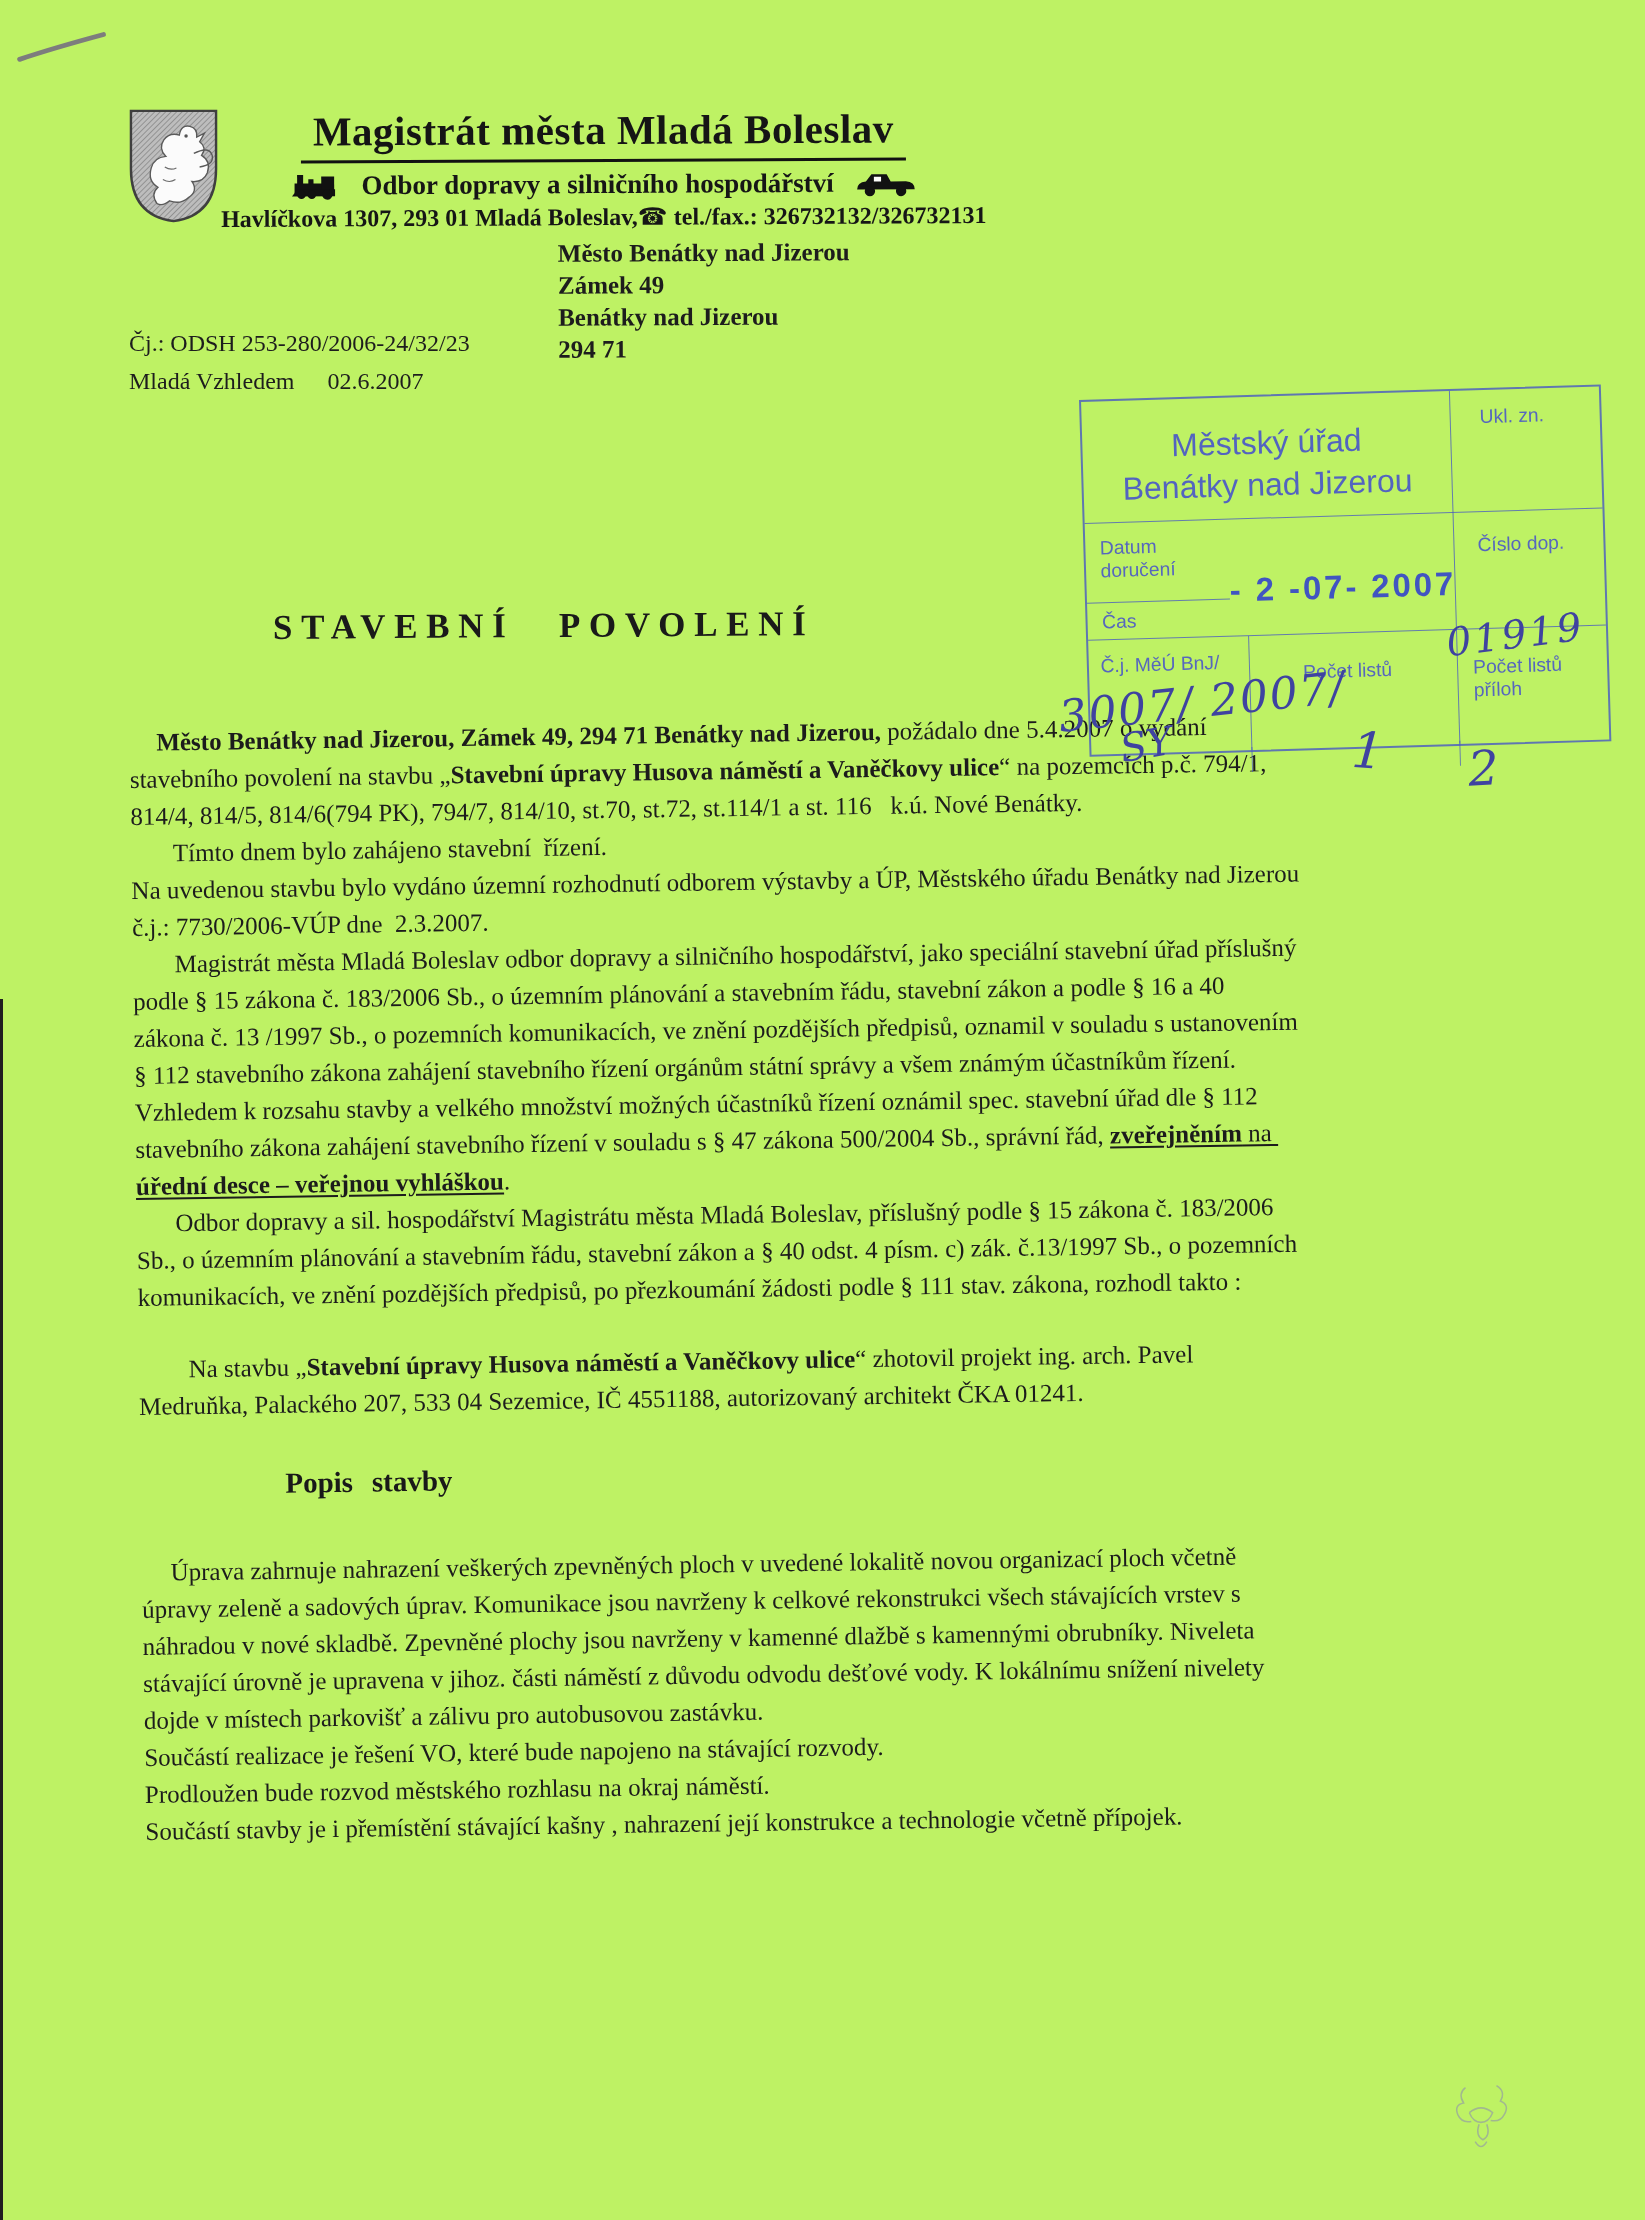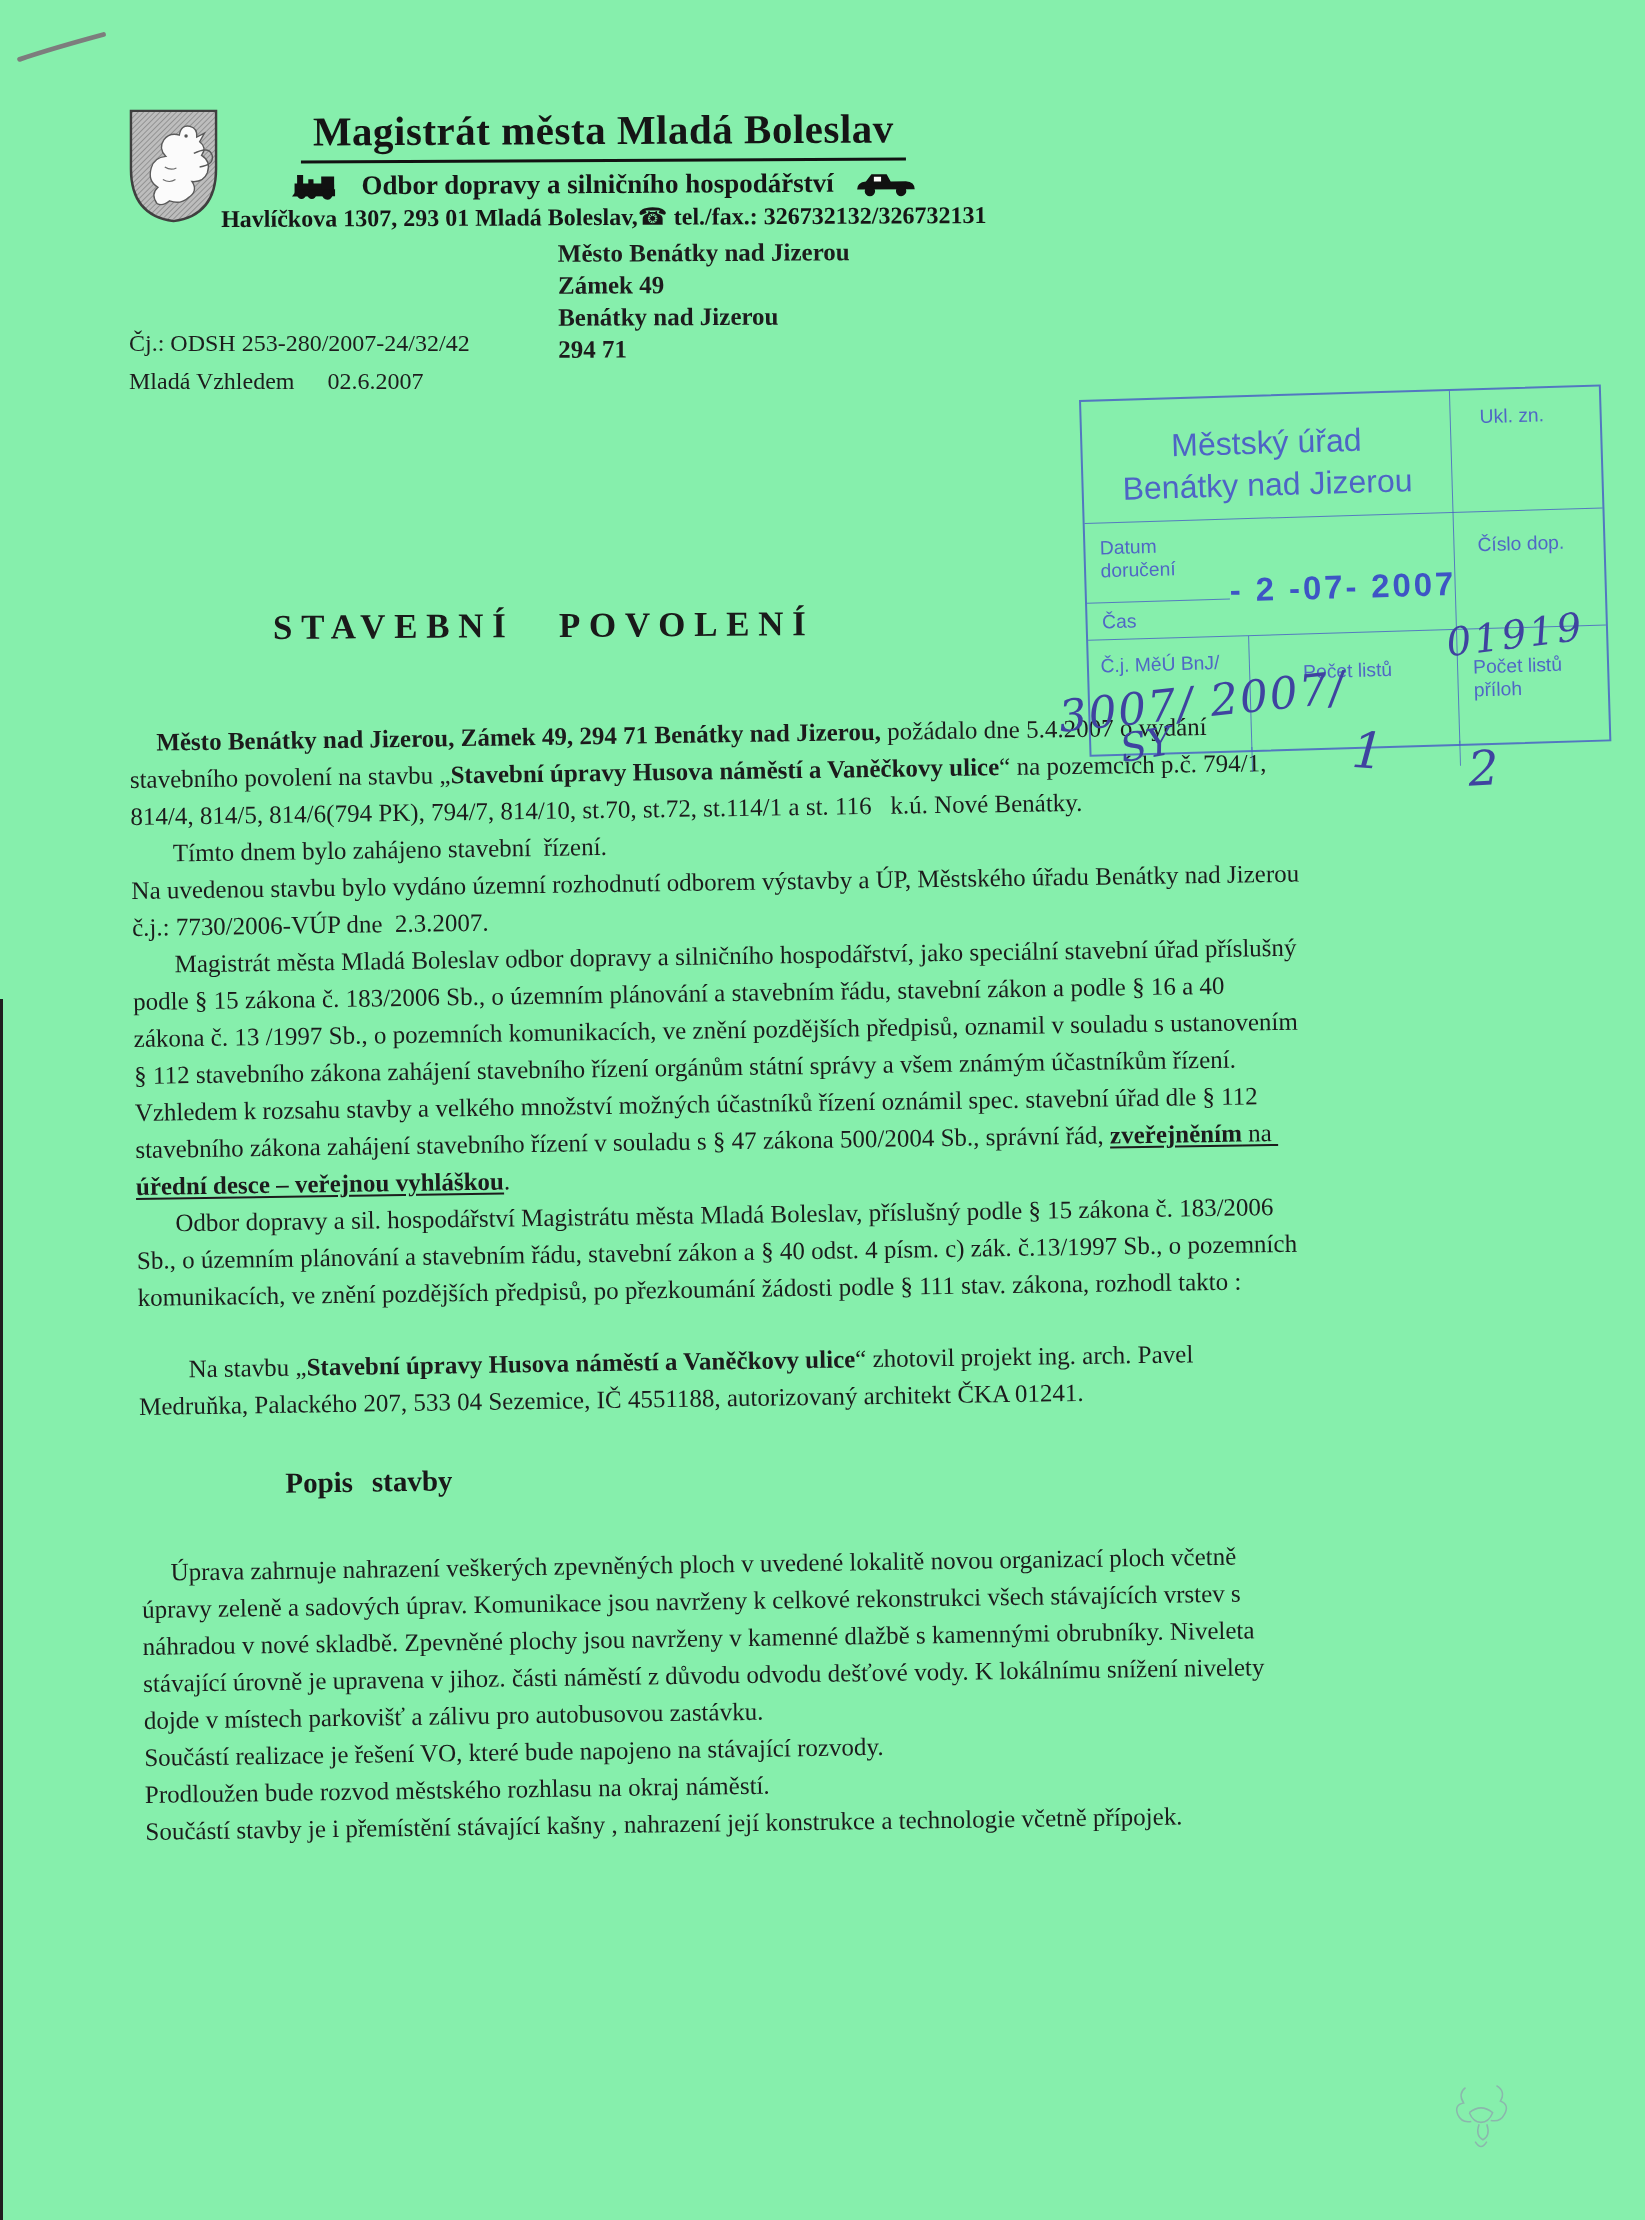--- a/index.html
+++ b/index.html
@@ -1,18 +1,18 @@
 <!DOCTYPE html>
 <html><head>
 <meta charset="utf-8">
 <style>
   html,body{margin:0;padding:0;background:#e8e8e6;}
   .page{
     position:relative;width:1645px;height:2221px;margin:0 auto;
-    background:#86efac;overflow:hidden;color:#1d1d1d;
+    background:#bef264;overflow:hidden;color:#1d1d1d;
     font-family:"Liberation Serif", serif;
   }
   .abs{position:absolute;}
   
   .left-edge{left:0;top:999px;width:2.9px;height:1221px;background:#1f1f1f;}
   .pen-mark{left:15.4px;top:25px;}
   .corner-mark{left:1446px;top:2074px;opacity:.6;}
   
   .crest{left:126px;top:107px;}
   .header-block{left:145px;top:106px;width:917px;text-align:center;transform:rotate(-.3deg);}
@@ -129,21 +129,21 @@
   </div>
 
   <div class="abs recipient">
     <div>Město Benátky nad Jizerou</div>
     <div>Zámek 49</div>
     <div>Benátky nad Jizerou</div>
     <div>294 71</div>
   </div>
 
   <div class="abs ref-block">
-    <div><span class="ital">Čj.:</span> <span>ODSH 253-280/2007-24/32/42</span></div>
+    <div><span class="ital">Čj.:</span> <span>ODSH 253-280/2006-24/32/23</span></div>
     <div><span class="ital">Mladá Vzhledem</span><span class="ref-sp"></span><span>02.6.2007</span></div>
   </div>
 
   <div class="abs doc-title">STAVEBNÍ POVOLENÍ</div>
 
   <div class="abs stamp">
     <div class="hline" style="top:121px"></div>
     <div class="hline" style="top:238px"></div>
     <div class="vline" style="left:368px;height:353px"></div>
     <div class="vline" style="left:160px;top:239px;height:114px"></div>

